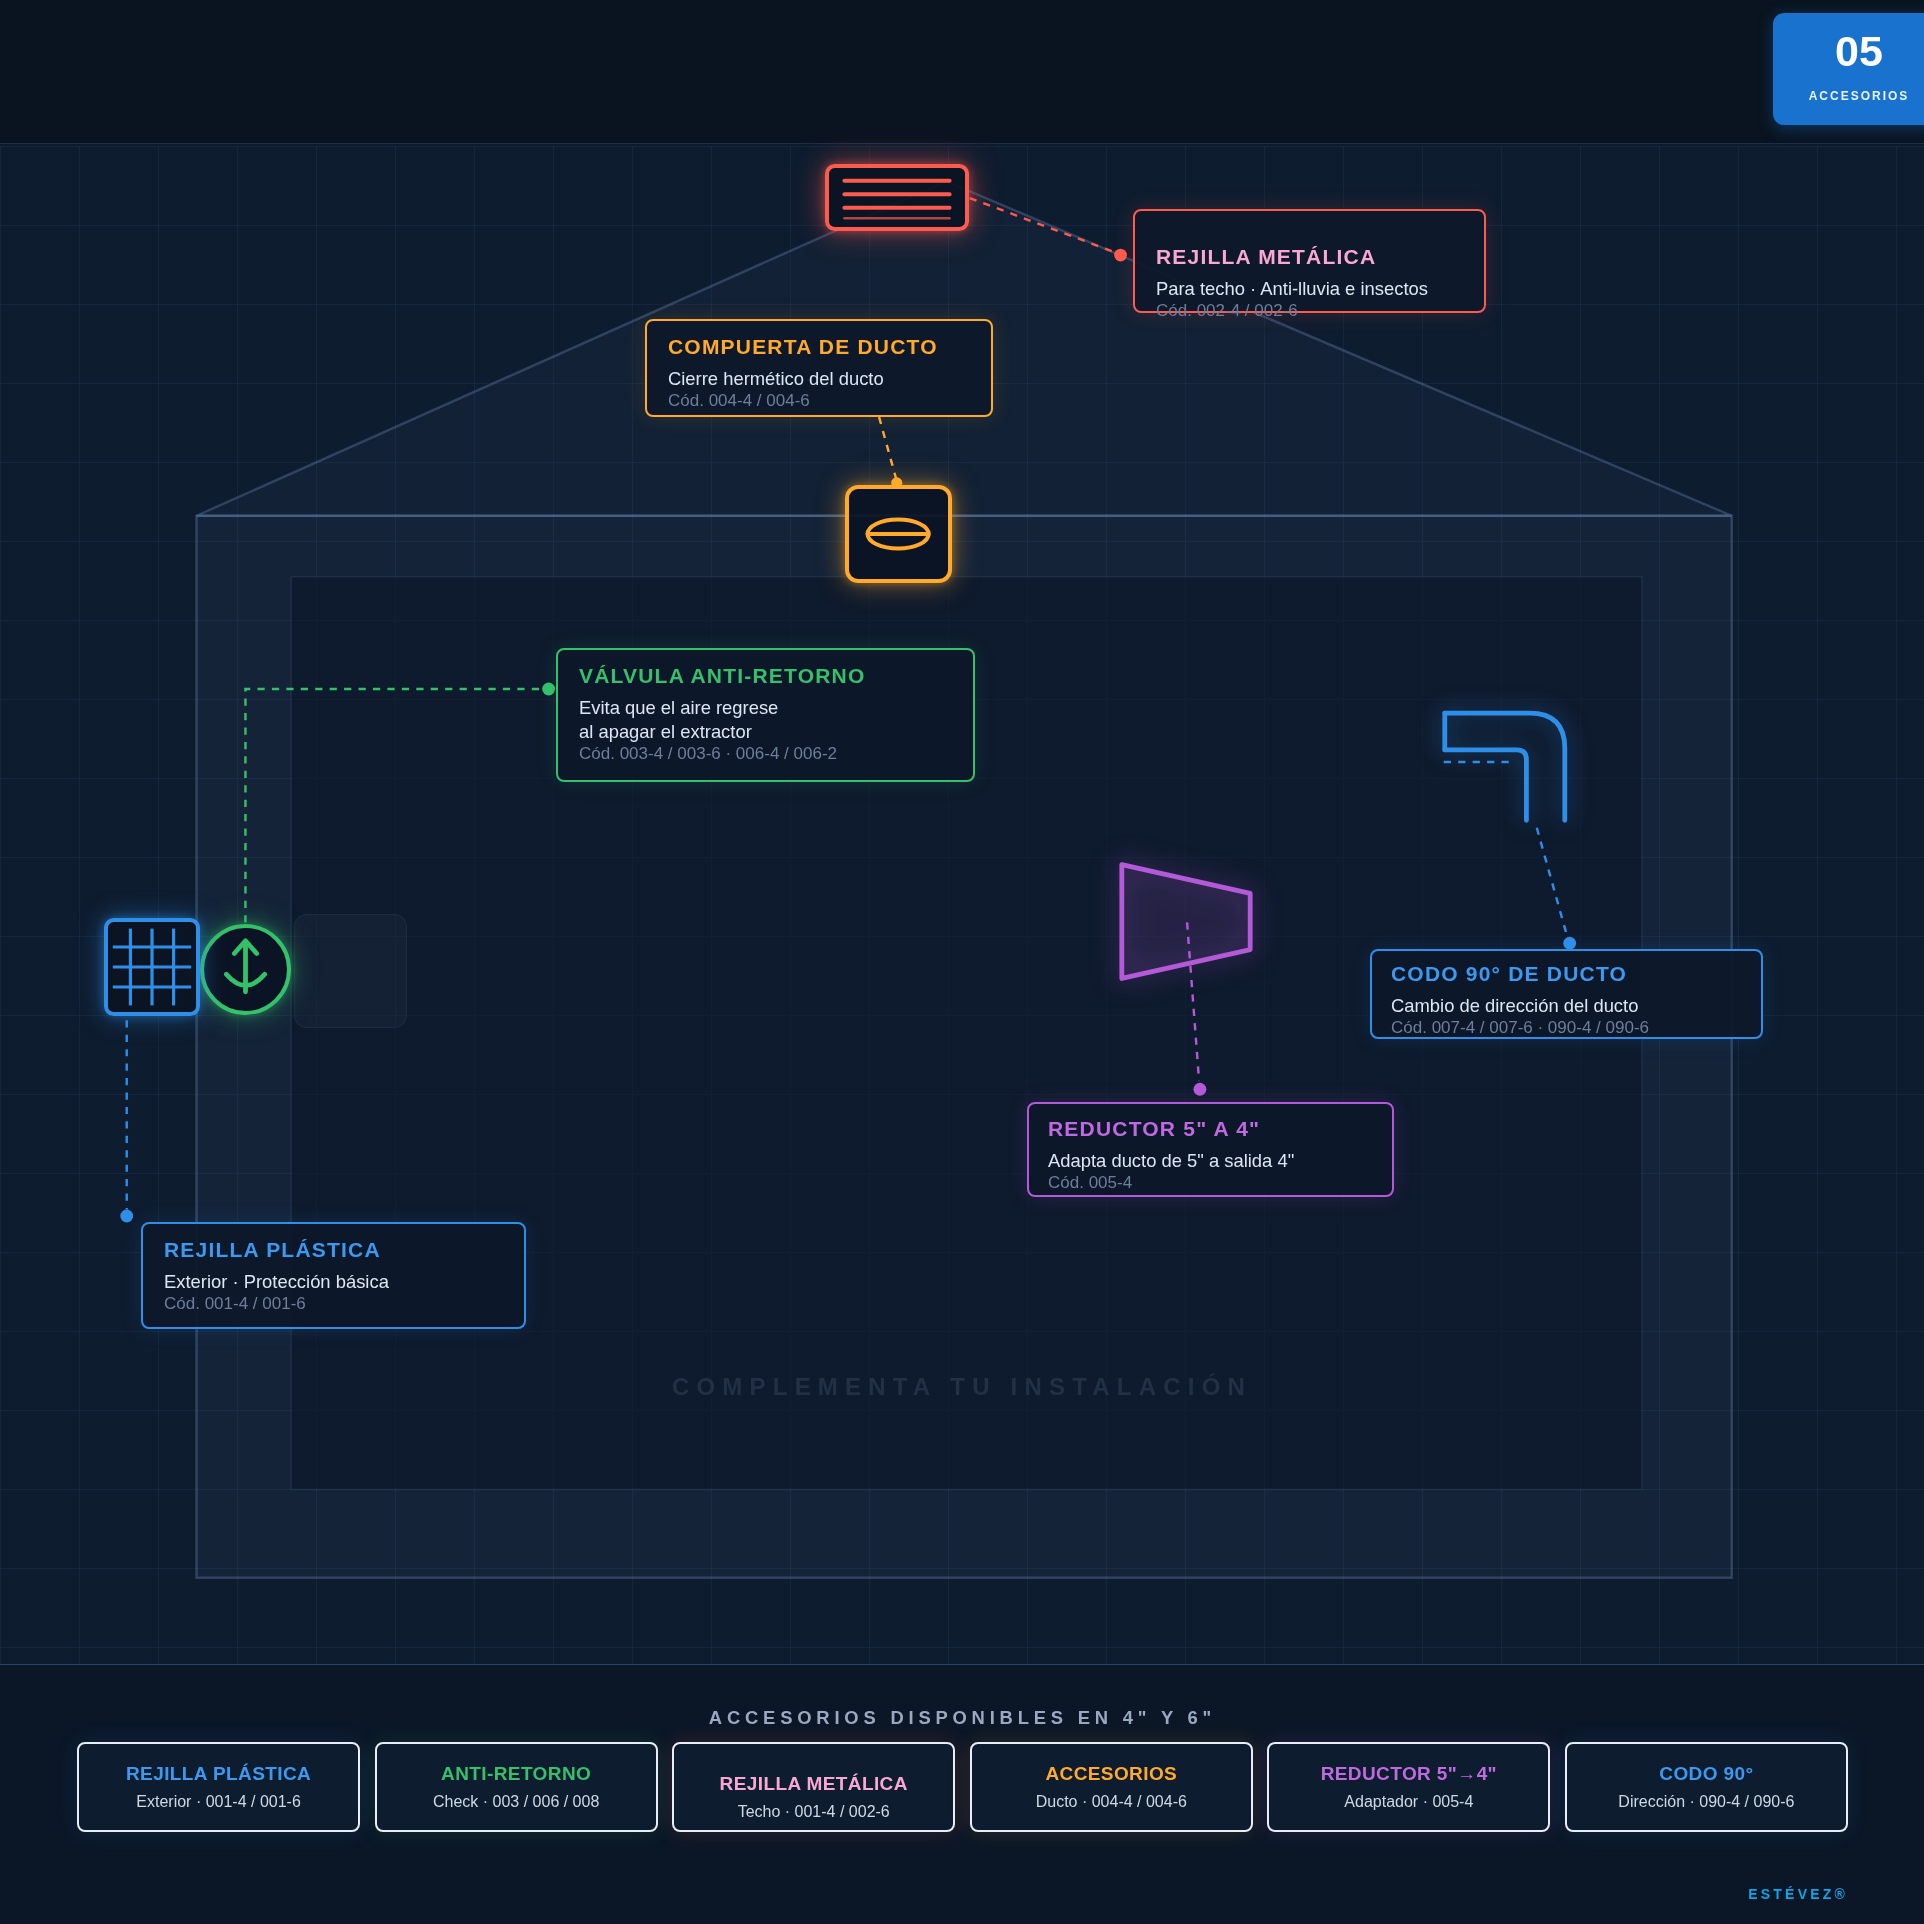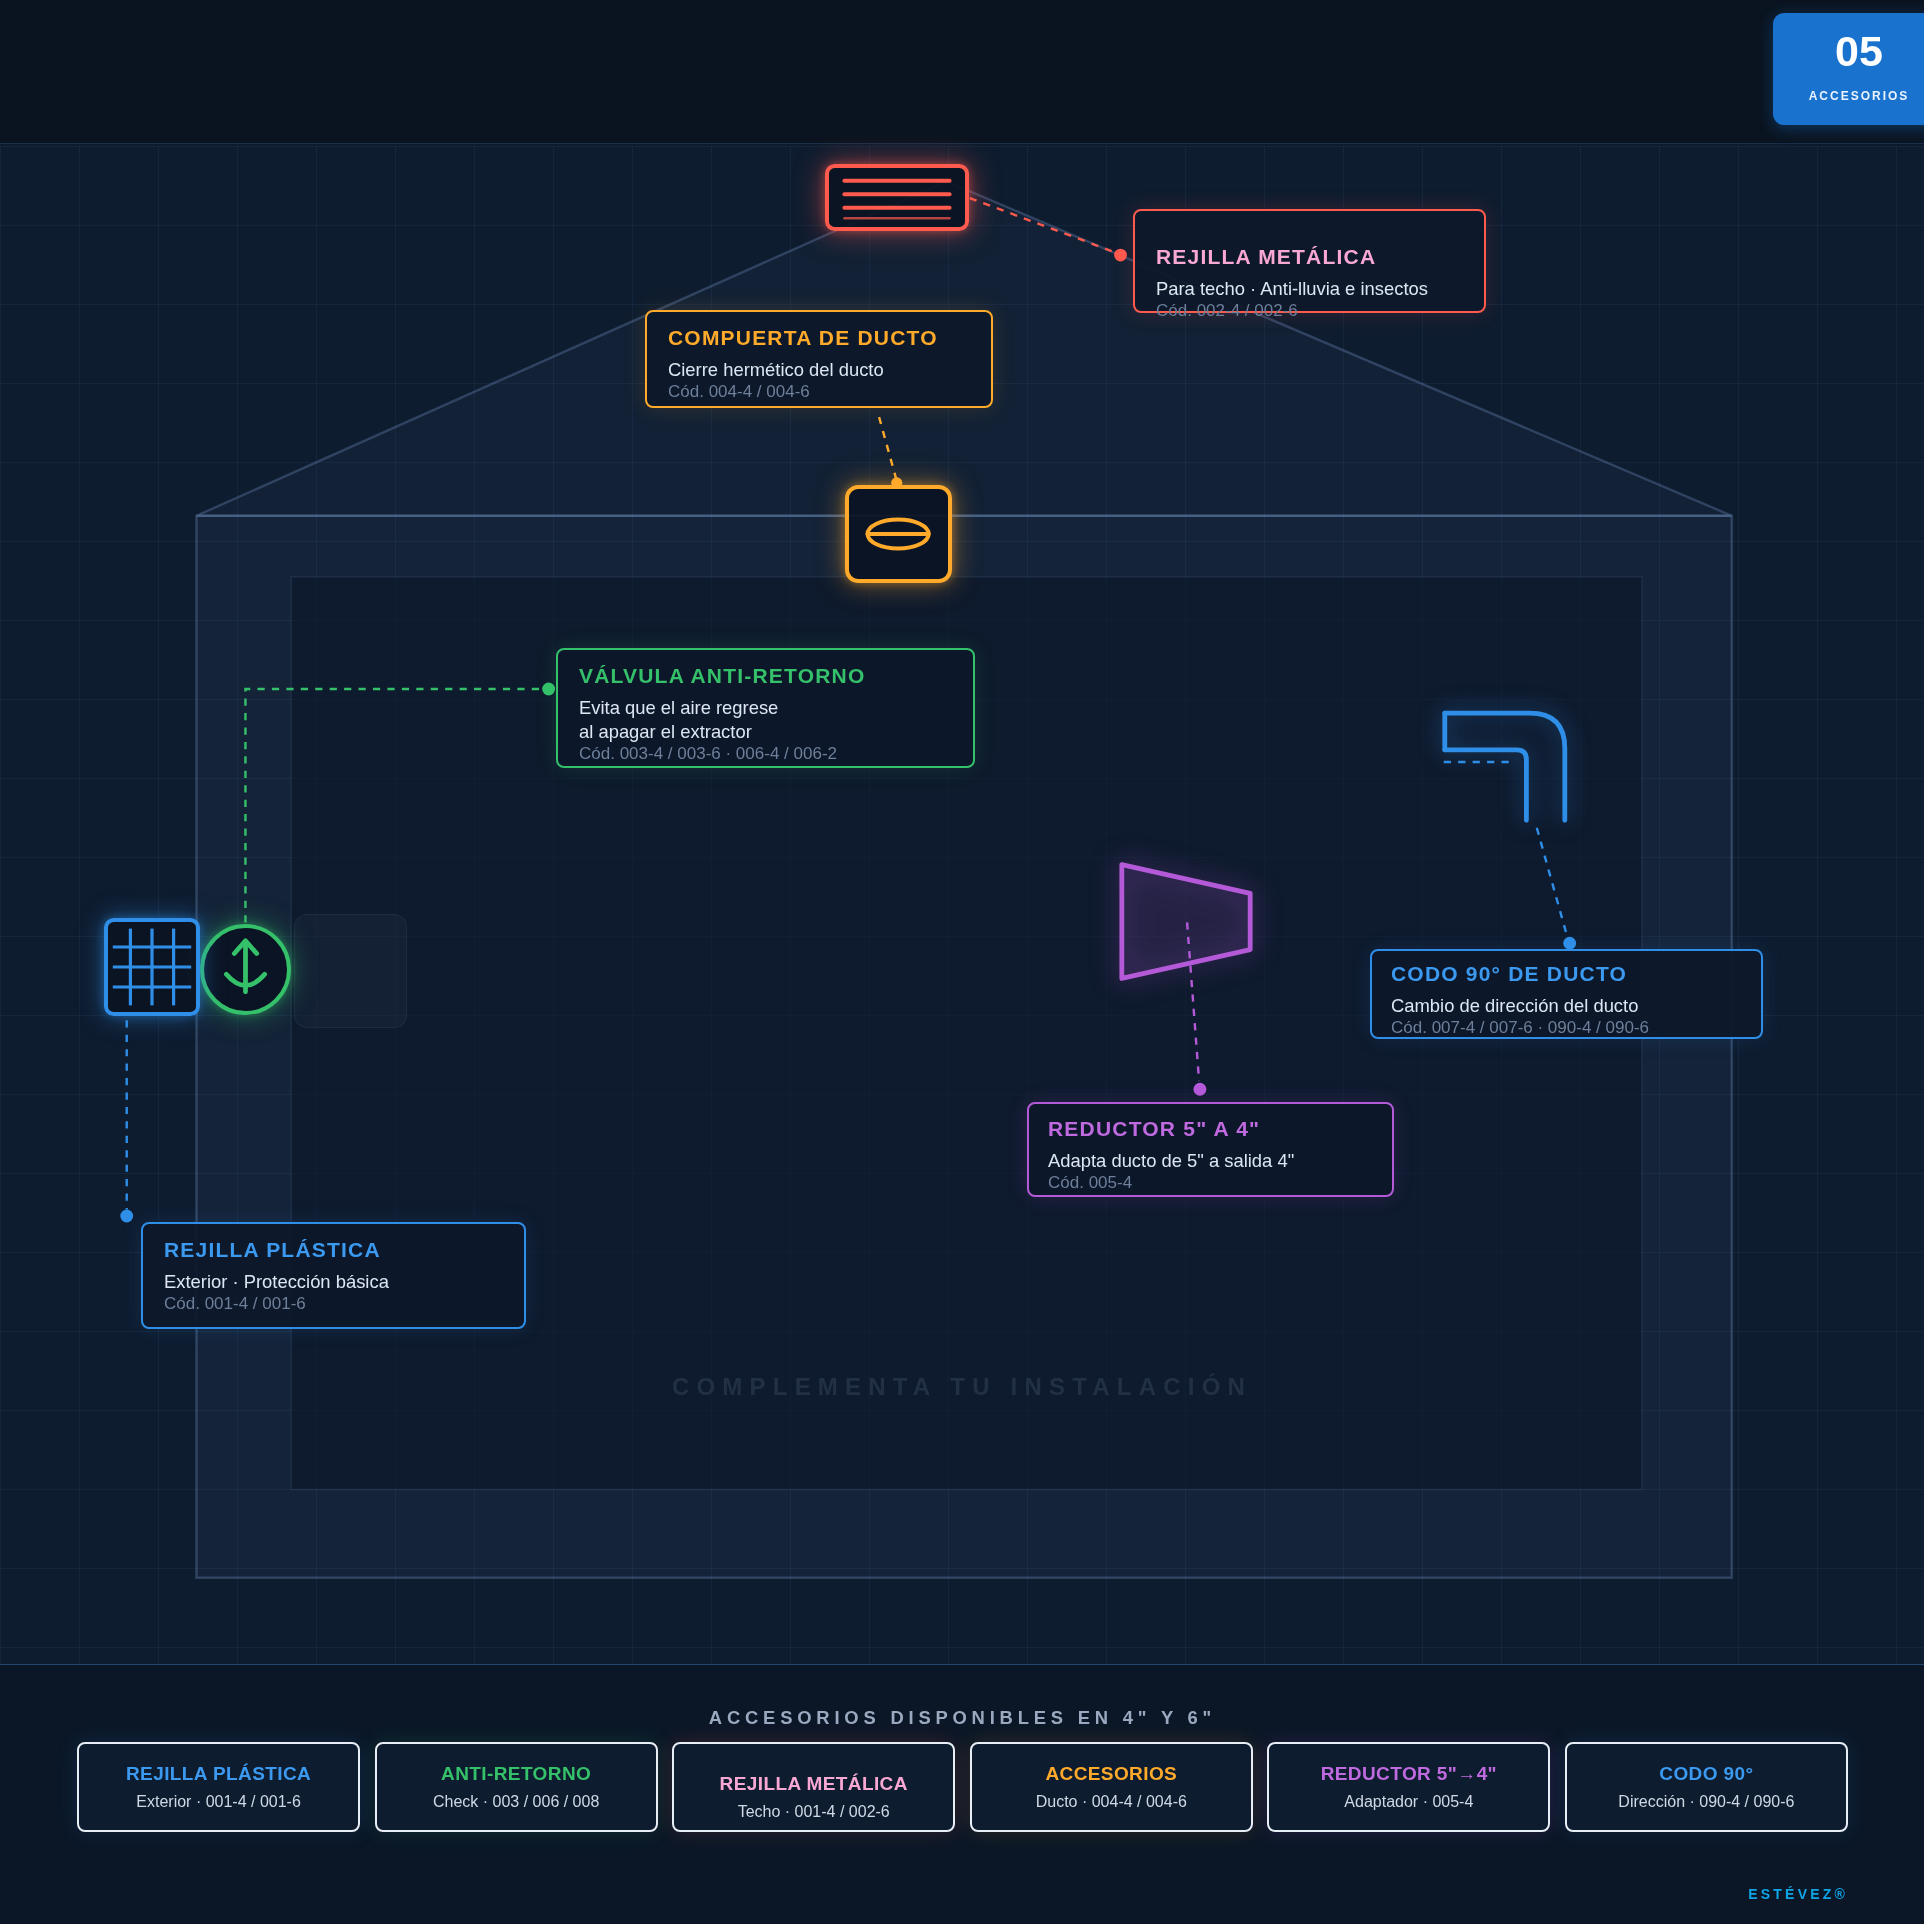--- a/index.html
+++ b/index.html
@@ -73,22 +73,22 @@
   .c-orange { border-color:#ffaa2b; box-shadow:0 0 21px rgba(255,170,43,.14); }
   .c-orange .t, .c-orange .card-title { color:#ffaa2b; }
   .c-green  { border-color:#35c06a; box-shadow:0 0 21px rgba(53,192,106,.14); }
   .c-green .t, .c-green .card-title  { color:#35c06a; }
   .c-blue   { border-color:#2f8fe8; box-shadow:0 0 21px rgba(47,143,232,.14); }
   .c-blue .t, .c-blue .card-title   { color:#3b9af0; }
   .c-purple { border-color:#b45ad9; box-shadow:0 0 21px rgba(180,90,217,.16); }
   .c-purple .t, .c-purple .card-title { color:#c06ae0; }
 
   #co-rejilla-metalica { left:1133px; top:209px; width:353px; height:104px; }
-  #co-compuerta        { left:645px;  top:310px; width:348px; height:98px; }
-  #co-valvula          { left:556px;  top:648px; width:419px; height:120px; }
+  #co-compuerta        { left:645px;  top:319px; width:348px; height:98px; }
+  #co-valvula          { left:556px;  top:648px; width:419px; height:134px; }
   #co-codo             { left:1370px; top:949px; width:393px; height:90px; padding:11.2px 19px; }
   #co-reductor         { left:1027px; top:1102px; width:367px; height:95px; padding:13px 19px; }
   #co-rejilla-plastica { left:141px;  top:1222px; width:385px; height:107px; }
 
   
   .footer { position:absolute; left:0; top:1664px; width:1925px; height:261px;
     background:#0b1727; border-top:1.6px solid #24466e; z-index:5; }
   .footer-heading { position:absolute; left:0; top:1707px; width:1925px; text-align:center;
     font-size:18.4px; font-weight:bold; letter-spacing:4.8px; color:#9aa9c0; z-index:6; }
   .cards { position:absolute; left:77px; top:1742px; width:1771px; height:90px;

